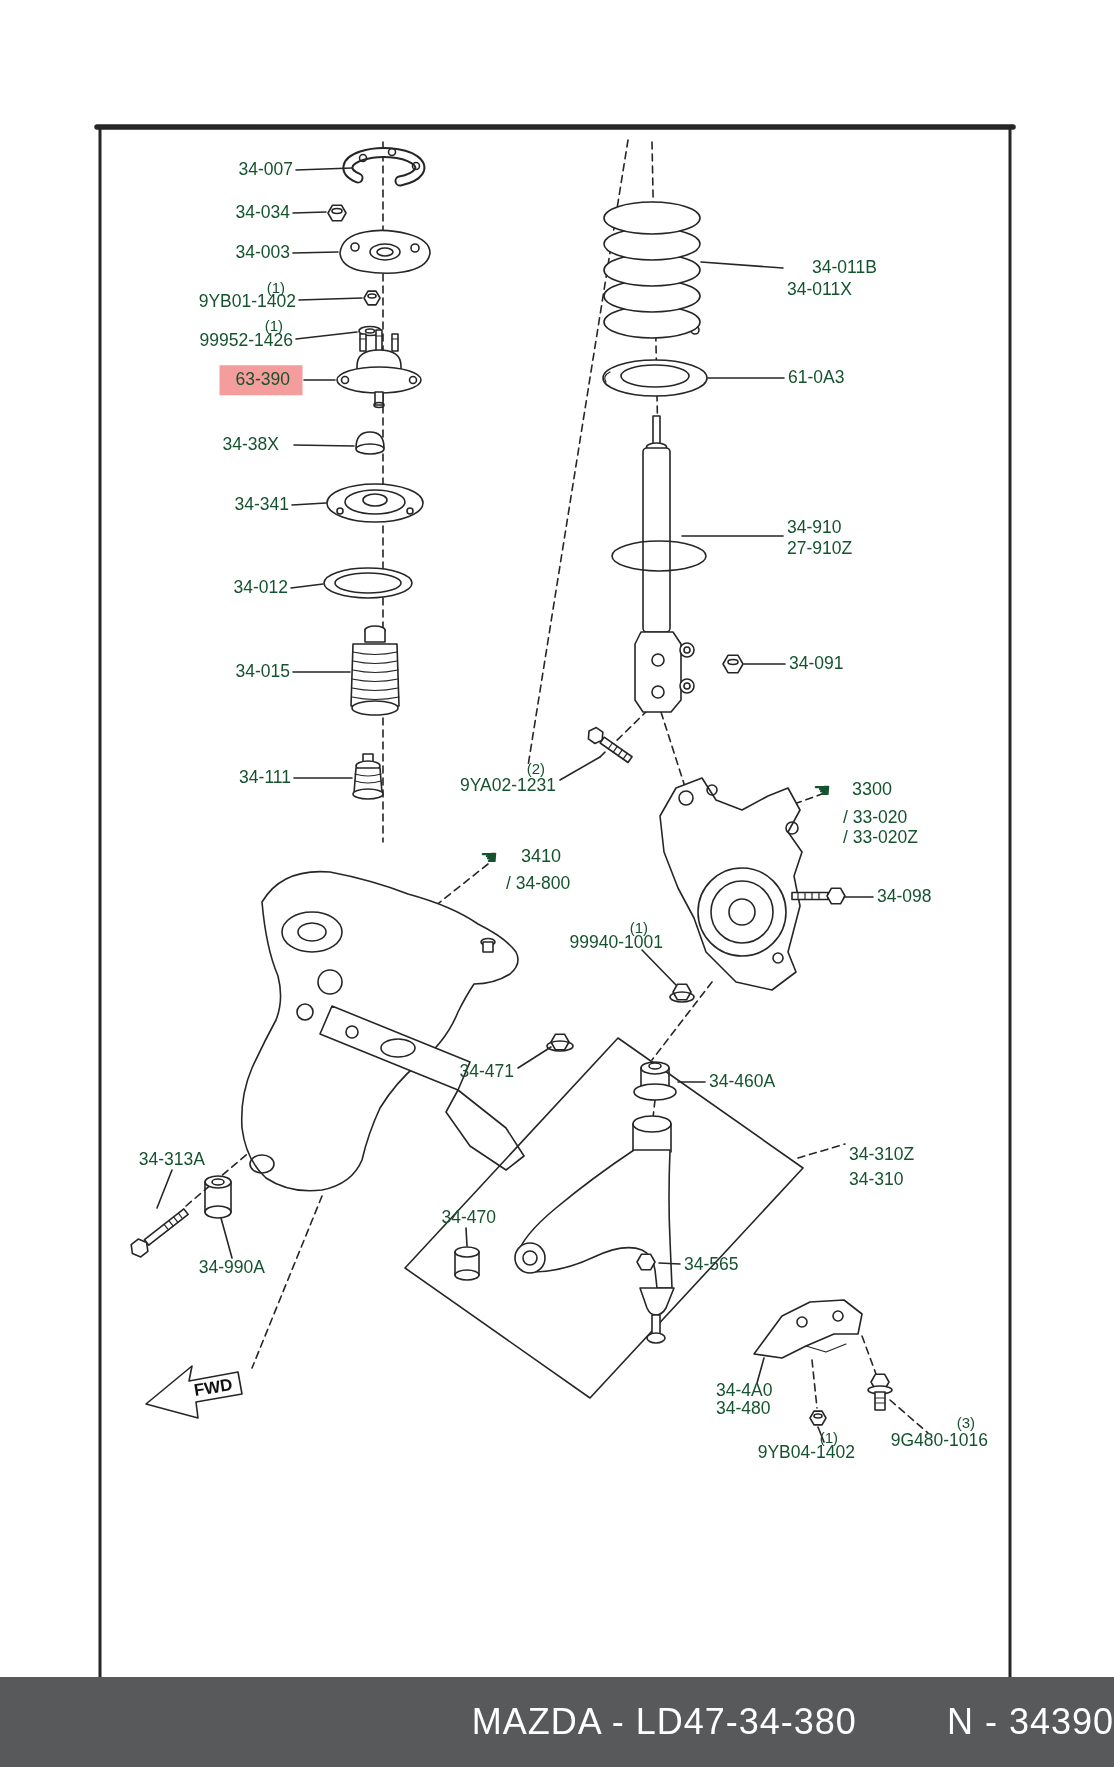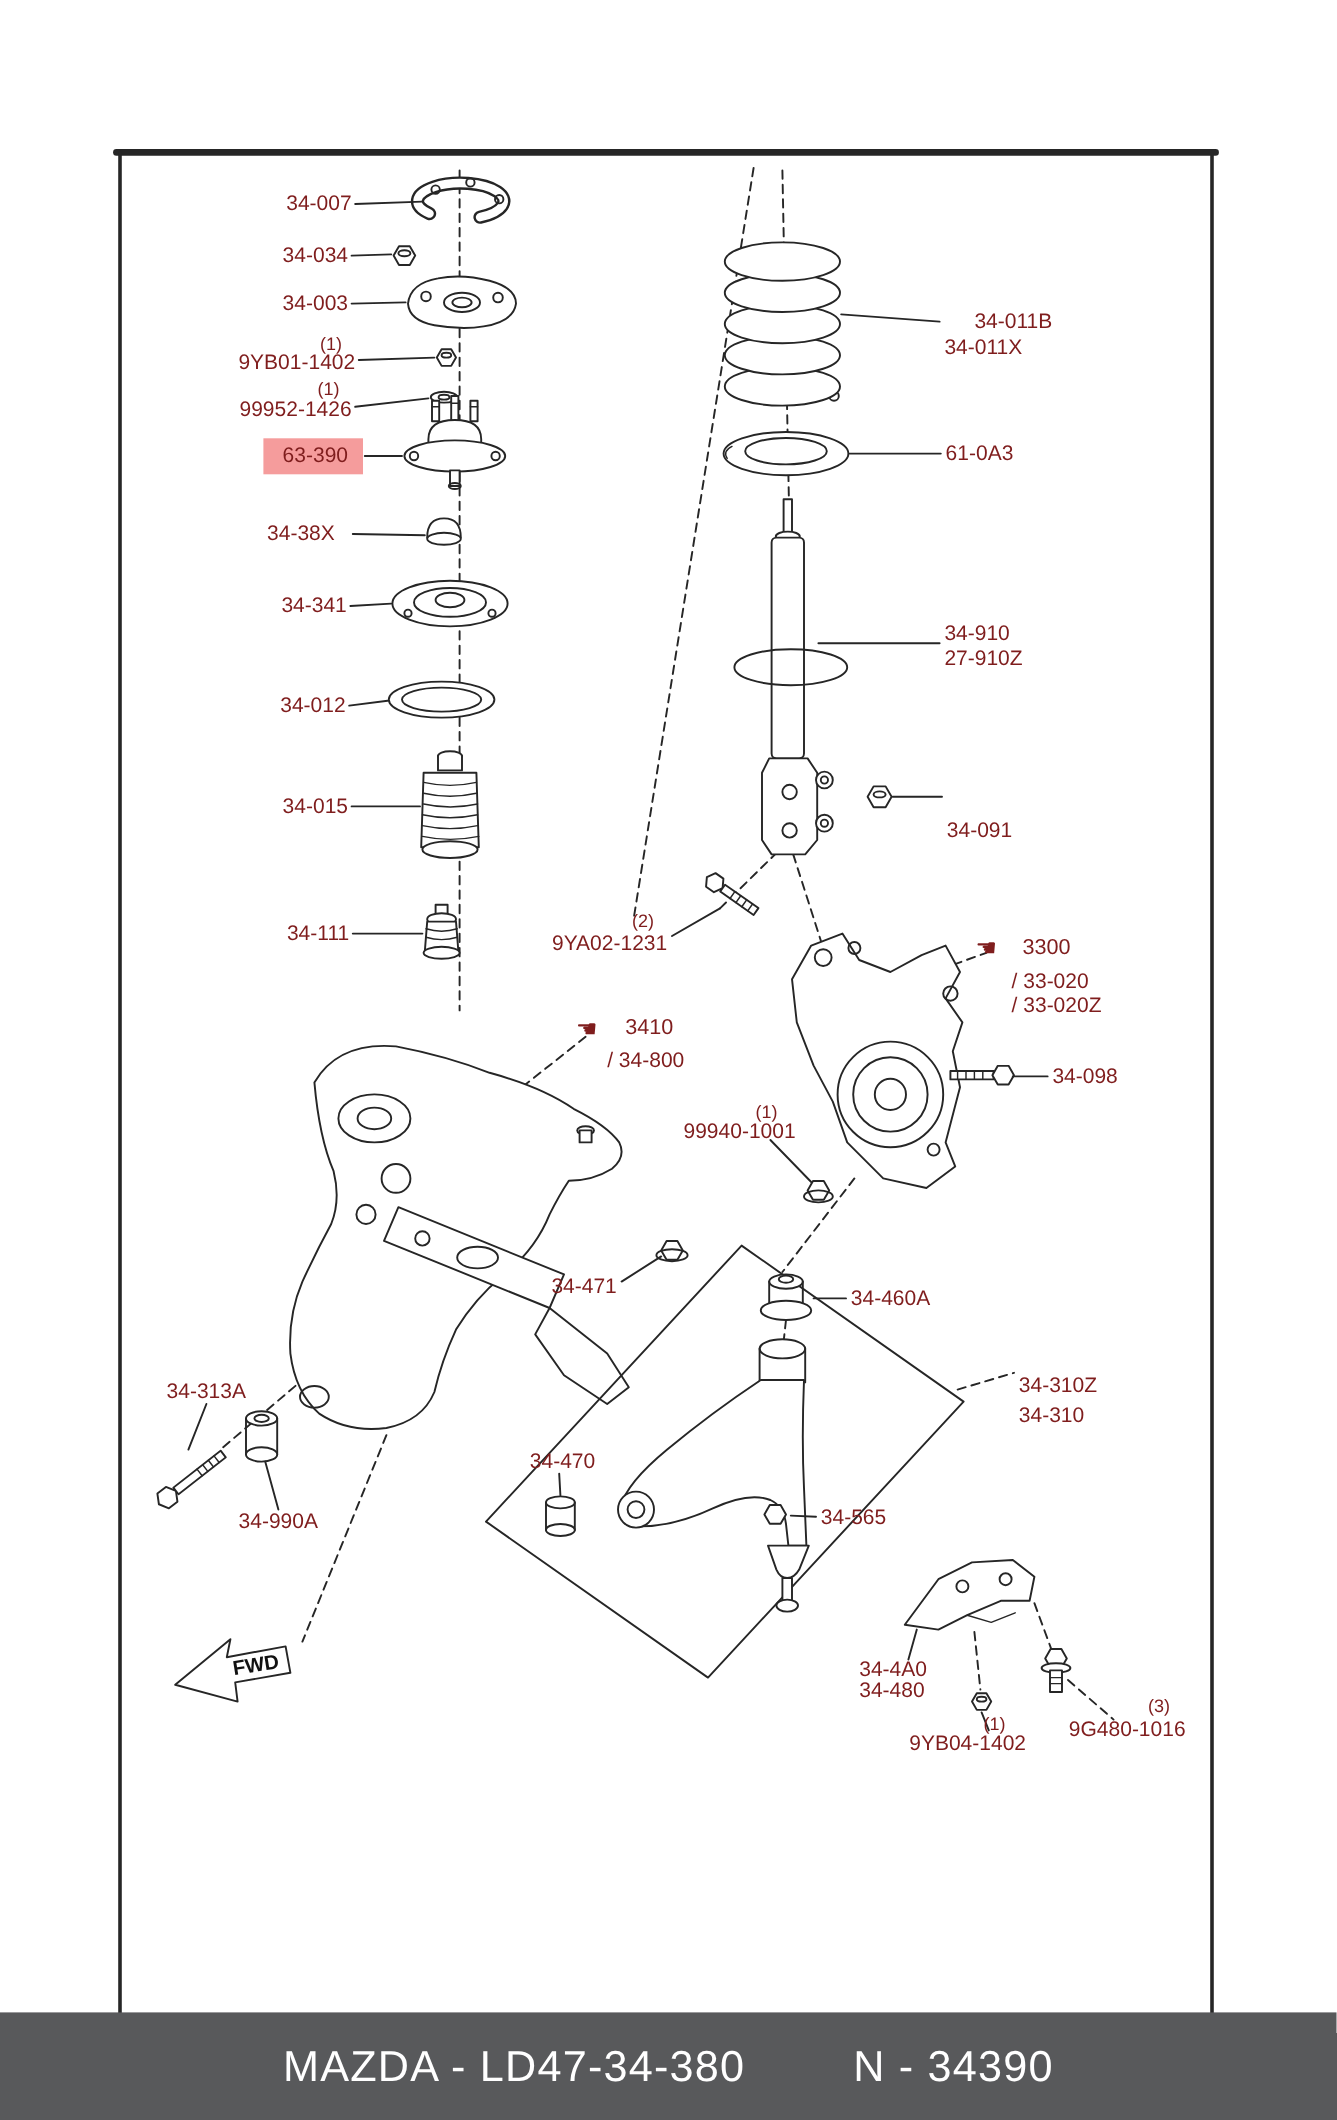--- a/index.html
+++ b/index.html
@@ -10,30 +10,30 @@
       stroke:var(--ink,#262626);stroke-width:1.6;fill:none;
       stroke-linecap:round;stroke-linejoin:round;}
   svg .w{fill:#ffffff;}
   svg .dash{stroke-dasharray:7 5;stroke-width:1.3;}
   svg .thin{stroke-width:1.2;}
   svg .thick{stroke-width:5.5;}
   svg .vline{stroke-width:3;}
   svg .band{stroke-width:11;}
   svg .bandw{stroke:#ffffff;stroke-width:7;}
   svg text{stroke:none;fill:#111;font-family:"Liberation Sans",sans-serif;}
-  .lbl{position:absolute;font-size:17.5px;white-space:nowrap;color:#7f1d1d;line-height:1;}
+  .lbl{position:absolute;font-size:17.5px;white-space:nowrap;color:#14532d;line-height:1;}
   .r{transform:translate(-100%,-50%);}
   .l{transform:translate(0,-50%);}
   .qty{font-size:15px;}
   .big{font-size:18px;}
   .hl{background:var(--highlight,#f59c9c);padding:6px 12px 6px 16px;}
   .hand{font-family:"DejaVu Sans",sans-serif;font-size:20px;}
   #footer{position:absolute;left:0;bottom:0;width:1114px;height:90px;
           background:var(--footer_bg,#58595b);display:flex;align-items:center;
-          justify-content:center;gap:90px;color:#fff;font-size:36px;letter-spacing:1px;}
+          justify-content:flex-end;gap:90px;color:#fff;font-size:36px;letter-spacing:1px;}
 </style>
 </head>
 <body>
 
 <div id="page">
 
 <svg id="art" width="1114" height="1767" viewBox="0 0 1114 1767">
 
   <g>
     <line class="thick" x1="97" y1="127" x2="1013" y2="127"></line>
@@ -350,21 +350,21 @@
 <div class="lbl r" style="left:289px;top:505px">34-341</div>
 <div class="lbl r" style="left:288px;top:588px">34-012</div>
 <div class="lbl r" style="left:290px;top:672px">34-015</div>
 <div class="lbl r" style="left:291px;top:778px">34-111</div>
 
 <div class="lbl l" style="left:812px;top:268px">34-011B</div>
 <div class="lbl l" style="left:787px;top:290px">34-011X</div>
 <div class="lbl l" style="left:788px;top:378px">61-0A3</div>
 <div class="lbl l" style="left:787px;top:528px">34-910</div>
 <div class="lbl l" style="left:787px;top:549px">27-910Z</div>
-<div class="lbl l" style="left:789px;top:692px">34-091</div>
+<div class="lbl l" style="left:789px;top:664px">34-091</div>
 <div class="lbl qty r" style="left:545px;top:768px">(2)</div>
 <div class="lbl r" style="left:556px;top:786px">9YA02-1231</div>
 
 <span class="lbl hand l" style="left:813px;top:790px">☚</span>
 <div class="lbl big l" style="left:852px;top:789px">3300</div>
 <div class="lbl l" style="left:843px;top:818px">/ 33-020</div>
 <div class="lbl l" style="left:843px;top:838px">/ 33-020Z</div>
 <div class="lbl l" style="left:877px;top:897px">34-098</div>
 
 <span class="lbl hand l" style="left:480px;top:857px">☚</span>

